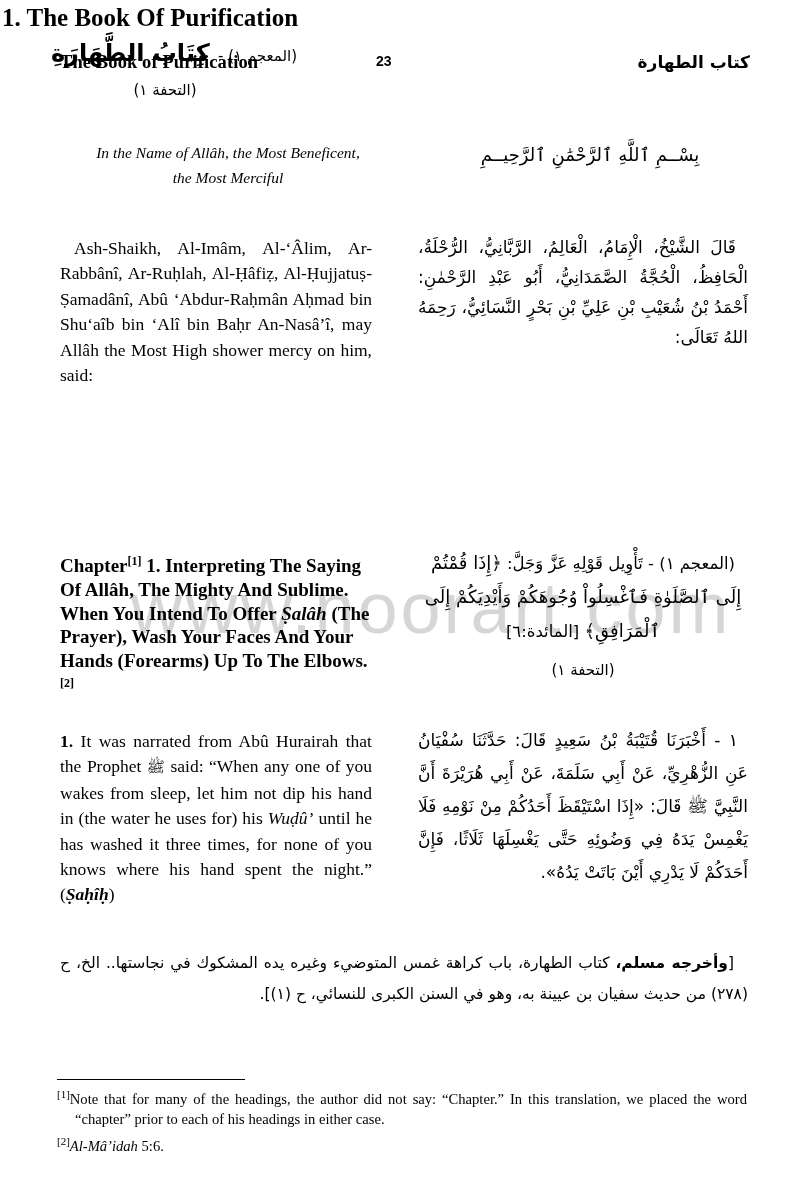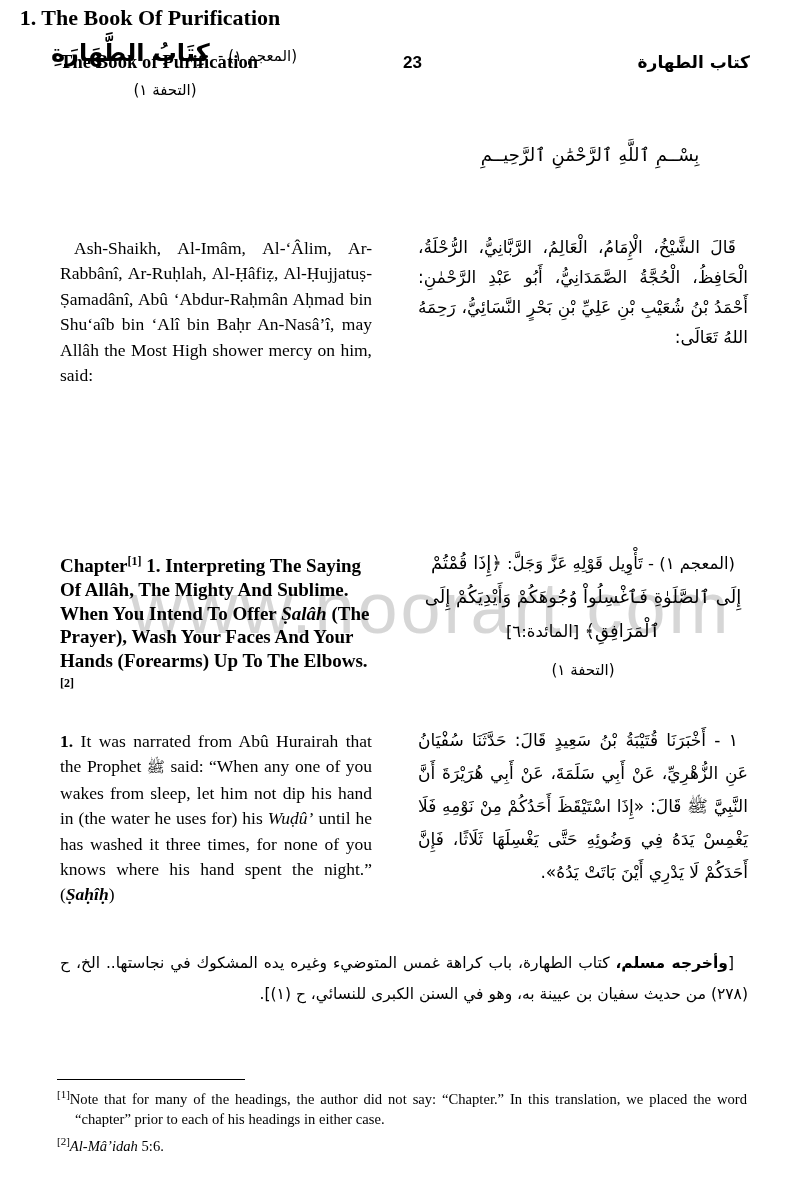--- a/index.html
+++ b/index.html
@@ -55,22 +55,21 @@
     font-weight: bold;
     font-size: 18.5px;
     letter-spacing: 0.1px;
   }
   #runhead .rh-page {
     position: absolute;
     left: 316px;
     top: 1px;
     font-family: "Liberation Sans", sans-serif;
     font-weight: bold;
-    font-size: 17px;
-    margin-left: 27px;
+    font-size: 14px;
   }
   #runhead .rh-right {
     position: absolute;
     right: 0;
     top: 0px;
     font-family: "DejaVu Sans", sans-serif;
     font-size: 17px;
     font-weight: bold;
     direction: rtl;
   }
@@ -126,21 +125,21 @@
     text-indent: 12px;
   }
 
   
   #booktitle-en {
     top: 432px;
     width: 300px;
     left: 64px;
     text-align: center;
     font-weight: bold;
-    font-size: 22px;
+    font-size: 25px;
     line-height: 36px;
   }
   #booktitle-ar {
     top: 428px;
     right: 52px;
     width: 330px;
     direction: rtl;
     text-align: center;
     font-family: "DejaVu Sans", sans-serif;
   }
@@ -270,20 +269,21 @@
 <div id="page">
 
   <div id="watermark">www.noorart.com</div>
 
   <div id="runhead">
     <span class="rh-left">The Book of Purification</span>
     <span class="rh-page">23</span>
     <span class="rh-right">كتاب الطهارة</span>
   </div>
 
+  <div class="col-left" id="basmalah-en">In the Name of Allâh, the Most Beneficent, the Most Merciful</div>
   <div id="basmalah-ar" class="col-right">بِسْــمِ ٱللَّهِ ٱلرَّحْمَٰنِ ٱلرَّحِيــمِ</div>
 
   <div class="col-left" id="intro-en">Ash-Shaikh, Al-Imâm, Al-‘Âlim, Ar-Rabbânî, Ar-Ruḥlah, Al-Ḥâfiẓ, Al-Ḥujjatuṣ-Ṣamadânî, Abû ‘Abdur-Raḥmân Aḥmad bin Shu‘aîb bin ‘Alî bin Baḥr An-Nasâ’î, may Allâh the Most High shower mercy on him, said:</div>
   <div class="col-right" id="intro-ar">قَالَ الشَّيْخُ، الْإِمَامُ، الْعَالِمُ، الرَّبَّانِيُّ، الرُّحْلَةُ، الْحَافِظُ، الْحُجَّةُ الصَّمَدَانِيُّ، أَبُو عَبْدِ الرَّحْمٰنِ: أَحْمَدُ بْنُ شُعَيْبِ بْنِ عَلِيِّ بْنِ بَحْرٍ النَّسَائِيُّ، رَحِمَهُ اللهُ تَعَالَى:</div>
 
   <div id="booktitle-en">1. The Book Of Purification</div>
   <div id="booktitle-ar">
     <div class="bt-main">
       <span class="ref-small">(المعجم ١) -</span>
       <span>كِتَابُ الطَّهَارَةِ</span>

